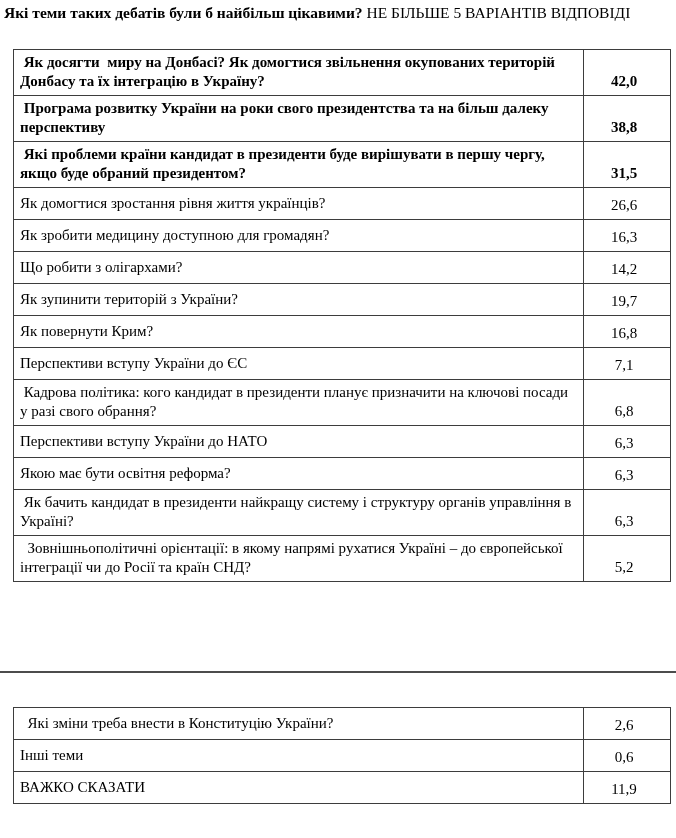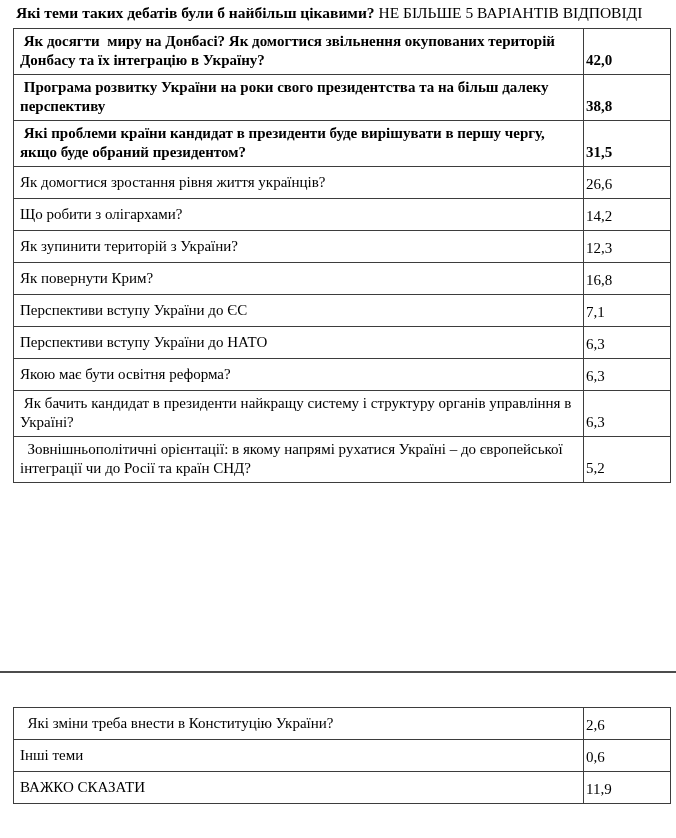--- a/index.html
+++ b/index.html
@@ -7,21 +7,21 @@
     position: relative;
     width: 676px;
     height: 838px;
     background: #ffffff;
     color: #000000;
     font-family: "Liberation Serif", serif;
     overflow: hidden;
   }
   .doc-title {
     position: absolute;
-    left: 16px;
+    left: 4px;
     top: 3px;
     font-size: 15.5px;
     line-height: 20px;
     white-space: nowrap;
   }
   .doc-title .t-bold { font-weight: bold; }
   .survey-table {
     position: absolute;
     left: 13px;
     width: 657px;
@@ -32,26 +32,26 @@
   .survey-table td {
     border: 1px solid #3d3d3d;
     line-height: 19px;
     vertical-align: middle;
   }
   .survey-table td.label-cell {
     padding: 3px 6px 4px 6px;
     white-space: pre-wrap;
   }
   .survey-table td.value-cell {
-    text-align: left;
+    text-align: center;
     vertical-align: bottom;
     padding: 8px 8px 4px 2px;
   }
   .survey-table tr.bold-row td { font-weight: bold; }
-  #main-table { top: 28px; }
+  #main-table { top: 49px; }
   .page-divider {
     position: absolute;
     left: 0;
     top: 671px;
     width: 676px;
     height: 2px;
     background: #4c4c4c;
   }
   #extra-table { top: 707px; }
 </style>
@@ -81,34 +81,42 @@
       </tr>
       <tr class="bold-row">
         <td class="label-cell"> Які проблеми країни кандидат в президенти буде вирішувати в першу чергу, якщо буде обраний президентом?</td>
         <td class="value-cell">31,5</td>
       </tr>
       <tr>
         <td class="label-cell">Як домогтися зростання рівня життя українців?</td>
         <td class="value-cell">26,6</td>
       </tr>
       <tr>
+        <td class="label-cell">Як зробити медицину доступною для громадян?</td>
+        <td class="value-cell">16,3</td>
+      </tr>
+      <tr>
         <td class="label-cell">Що робити з олігархами?</td>
         <td class="value-cell">14,2</td>
       </tr>
       <tr>
         <td class="label-cell">Як зупинити територій з України?</td>
-        <td class="value-cell">12,3</td>
+        <td class="value-cell">19,7</td>
       </tr>
       <tr>
         <td class="label-cell">Як повернути Крим?</td>
         <td class="value-cell">16,8</td>
       </tr>
       <tr>
         <td class="label-cell">Перспективи вступу України до ЄС</td>
         <td class="value-cell">7,1</td>
+      </tr>
+      <tr>
+        <td class="label-cell"> Кадрова політика: кого кандидат в президенти планує призначити на ключові посади у разі свого обрання?</td>
+        <td class="value-cell">6,8</td>
       </tr>
       <tr>
         <td class="label-cell">Перспективи вступу України до НАТО</td>
         <td class="value-cell">6,3</td>
       </tr>
       <tr>
         <td class="label-cell">Якою має бути освітня реформа?</td>
         <td class="value-cell">6,3</td>
       </tr>
       <tr>

